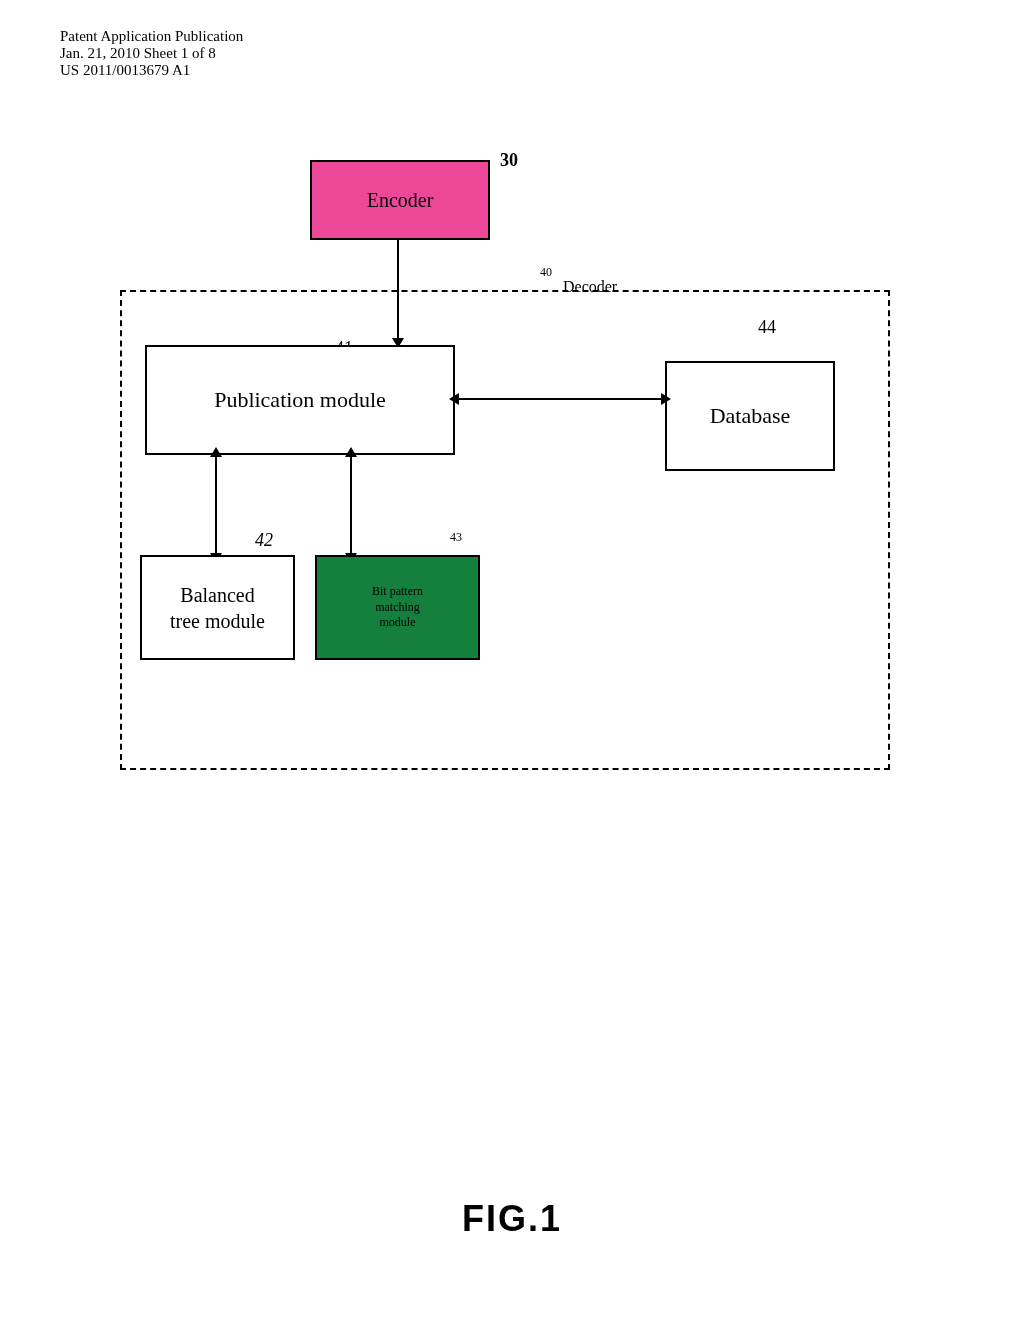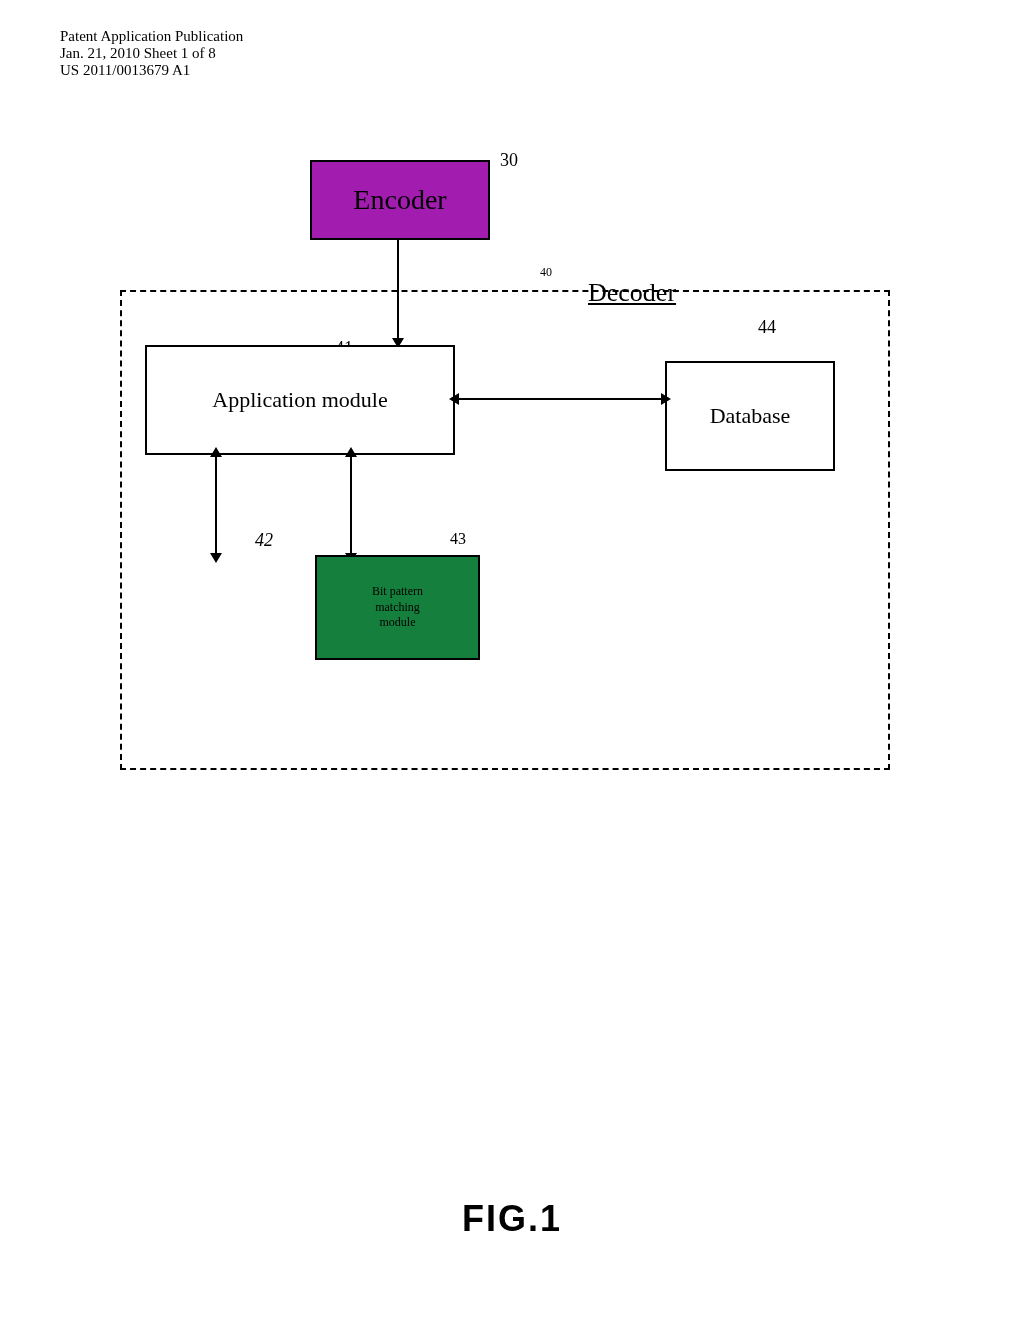--- a/index.html
+++ b/index.html
@@ -33,32 +33,33 @@
     }
 
     
     .encoder-box {
       position: absolute;
       top: 0px;
       left: 190px;
       width: 180px;
       height: 80px;
       border: 2px solid #000;
-      background: #a21caf;
-      display: flex;
-      align-items: center;
-      justify-content: center;
-      font-size: 28px;
+      background: #ec4899;
+      display: flex;
+      align-items: center;
+      justify-content: center;
+      font-size: 20px;
     }
 
     .encoder-label-30 {
       position: absolute;
       top: -10px;
       left: 380px;
       font-size: 18px;
+      font-weight: bold;
     }
 
     
     .arrow-encoder-down {
       position: absolute;
       top: 80px;
       left: 277px;
       width: 2px;
       height: 100px;
       background: #000;
@@ -80,23 +81,22 @@
       left: 0px;
       width: 770px;
       height: 480px;
       border: 2.5px dashed #000;
       background: transparent;
     }
 
     .decoder-label {
       position: absolute;
       top: 118px;
-      left: 468px;
-      font-size: 26px;
-      text-decoration: underline;
+      left: 443px;
+      font-size: 16px;
     }
     .decoder-label-40 {
       position: absolute;
       top: 105px;
       left: 420px;
       font-size: 12px;
     }
 
     
     .processing-box {
@@ -264,21 +264,21 @@
       align-items: center;
       justify-content: center;
       font-size: 12px;
       text-align: center;
       line-height: 1.3;
     }
     .bitpattern-label-43 {
       position: absolute;
       top: 370px;
       left: 330px;
-      font-size: 16px;
+      font-size: 12px;
     }
 
     
     .fig-label {
       position: absolute;
       bottom: 80px;
       left: 50%;
       transform: translateX(-50%);
       font-size: 36px;
       font-weight: bold;
@@ -306,37 +306,40 @@
   <div class="arrow-encoder-down"></div>
 
   <div class="decoder-box"></div>
 
   <span class="decoder-label-40">40</span>
   <span class="decoder-label">Decoder</span>
 
   <span class="processing-label-41">41</span>
 
   <div class="processing-box">
-    <span>Application module</span>
+    <span>Publication module</span>
   </div>
 
   <span class="database-label-44">44</span>
 
   <div class="database-box">
     <span>Database</span>
   </div>
 
   <div class="arrow-proc-db"></div>
 
   <div class="arrow-proc-balanced"></div>
 
   <div class="arrow-proc-bitpat"></div>
 
   <span class="balanced-label-42">42</span>
 
+  <div class="balanced-box">
+    <span>Balanced<br>tree module</span>
+  </div>
 
   <span class="bitpattern-label-43">43</span>
 
   <div class="bitpattern-box">
     <span>Bit pattern<br>matching<br>module</span>
   </div>
 
 </div>
 
 <div class="fig-label">FIG.1</div>

